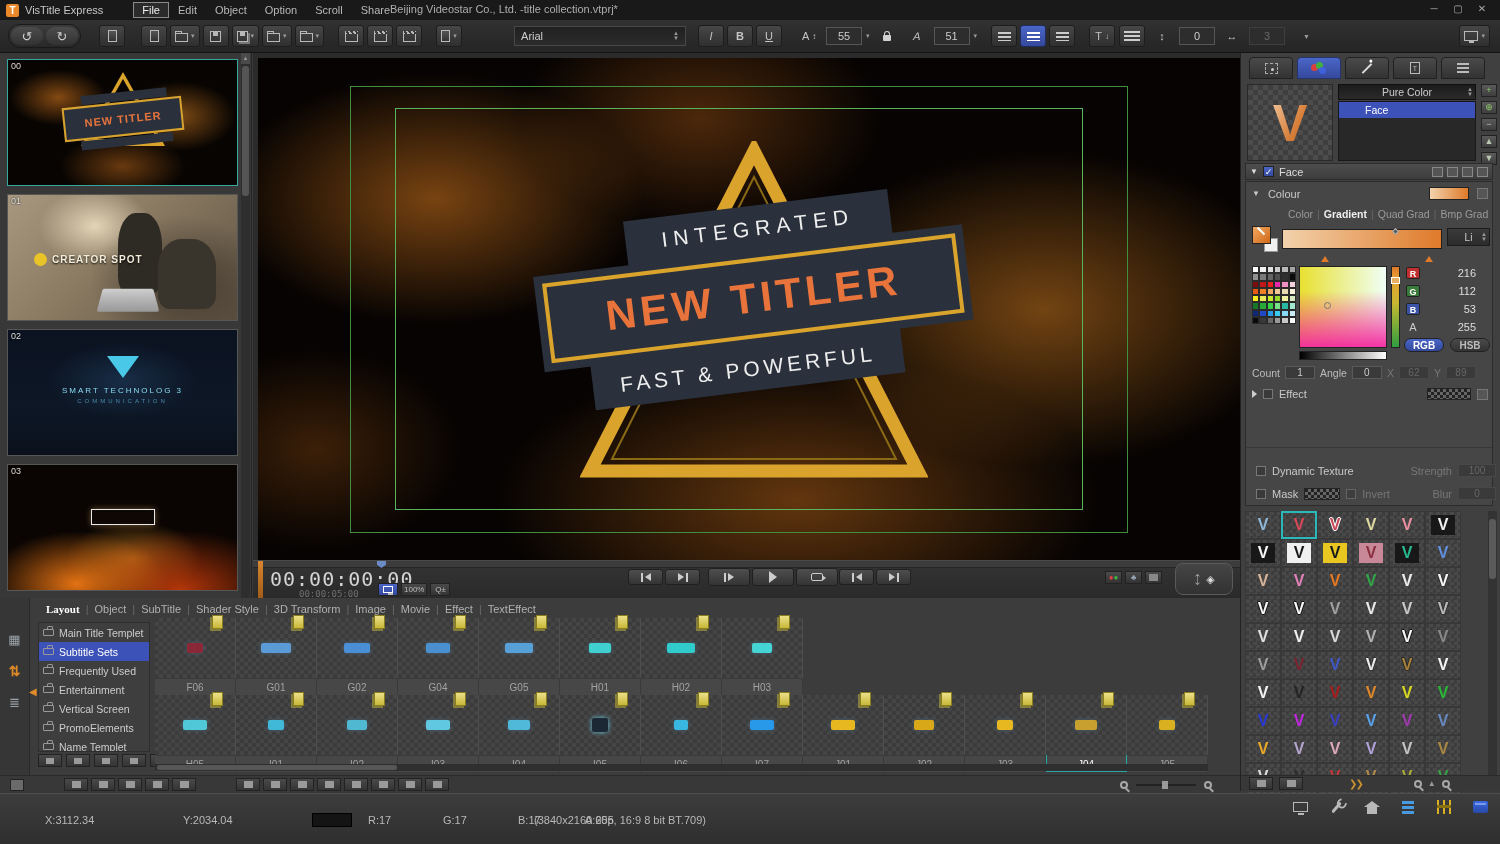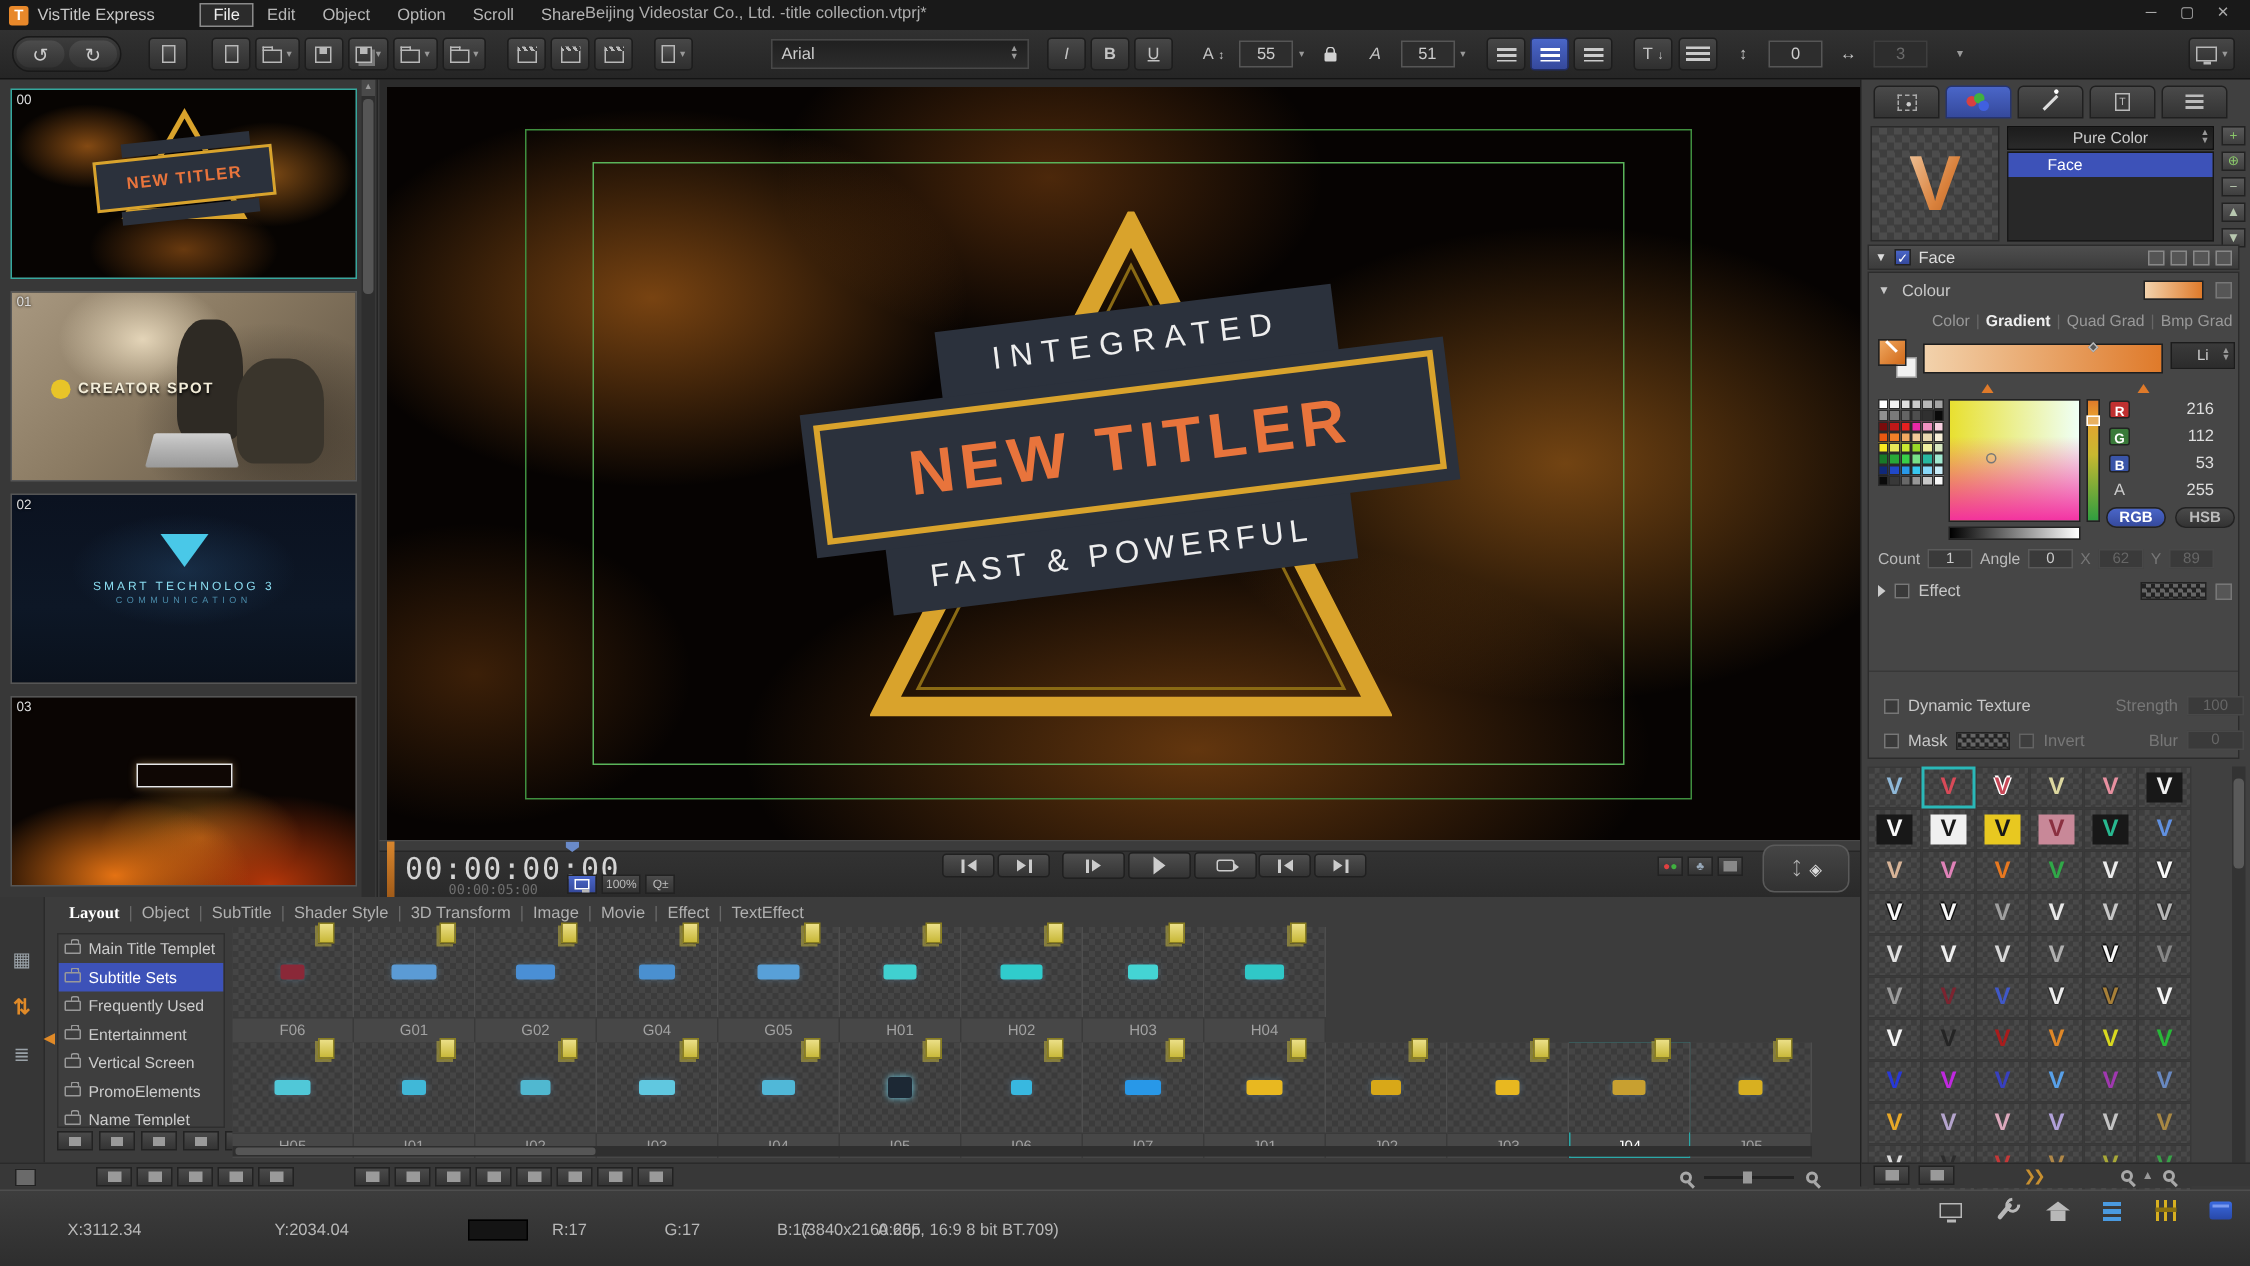--- a/index.html
+++ b/index.html
@@ -655,27 +655,20 @@
             </div>
             <div class="tlabel">H02</div>
           </div>
           <div class="tcell">
             <div class="tthumb">
               <span class="badge"></span>
               <span class="tbanner" style="background: rgb(68, 212, 212); width: 20px;"></span>
             </div>
             <div class="tlabel">H03</div>
           </div>
-          <div class="tcell">
-            <div class="tthumb">
-              <span class="badge"></span>
-              <span class="tbanner" style="background: rgb(48, 200, 200); width: 26px;"></span>
-            </div>
-            <div class="tlabel">H04</div>
-          </div>
         </div>
       <div class="trow" id="row2">
           <div class="tcell">
             <div class="tthumb">
               <span class="badge"></span>
               <span class="tbanner" style="background: rgb(80, 200, 216); width: 24px;"></span>
             </div>
             <div class="tlabel">H05</div>
           </div>
           <div class="tcell">

